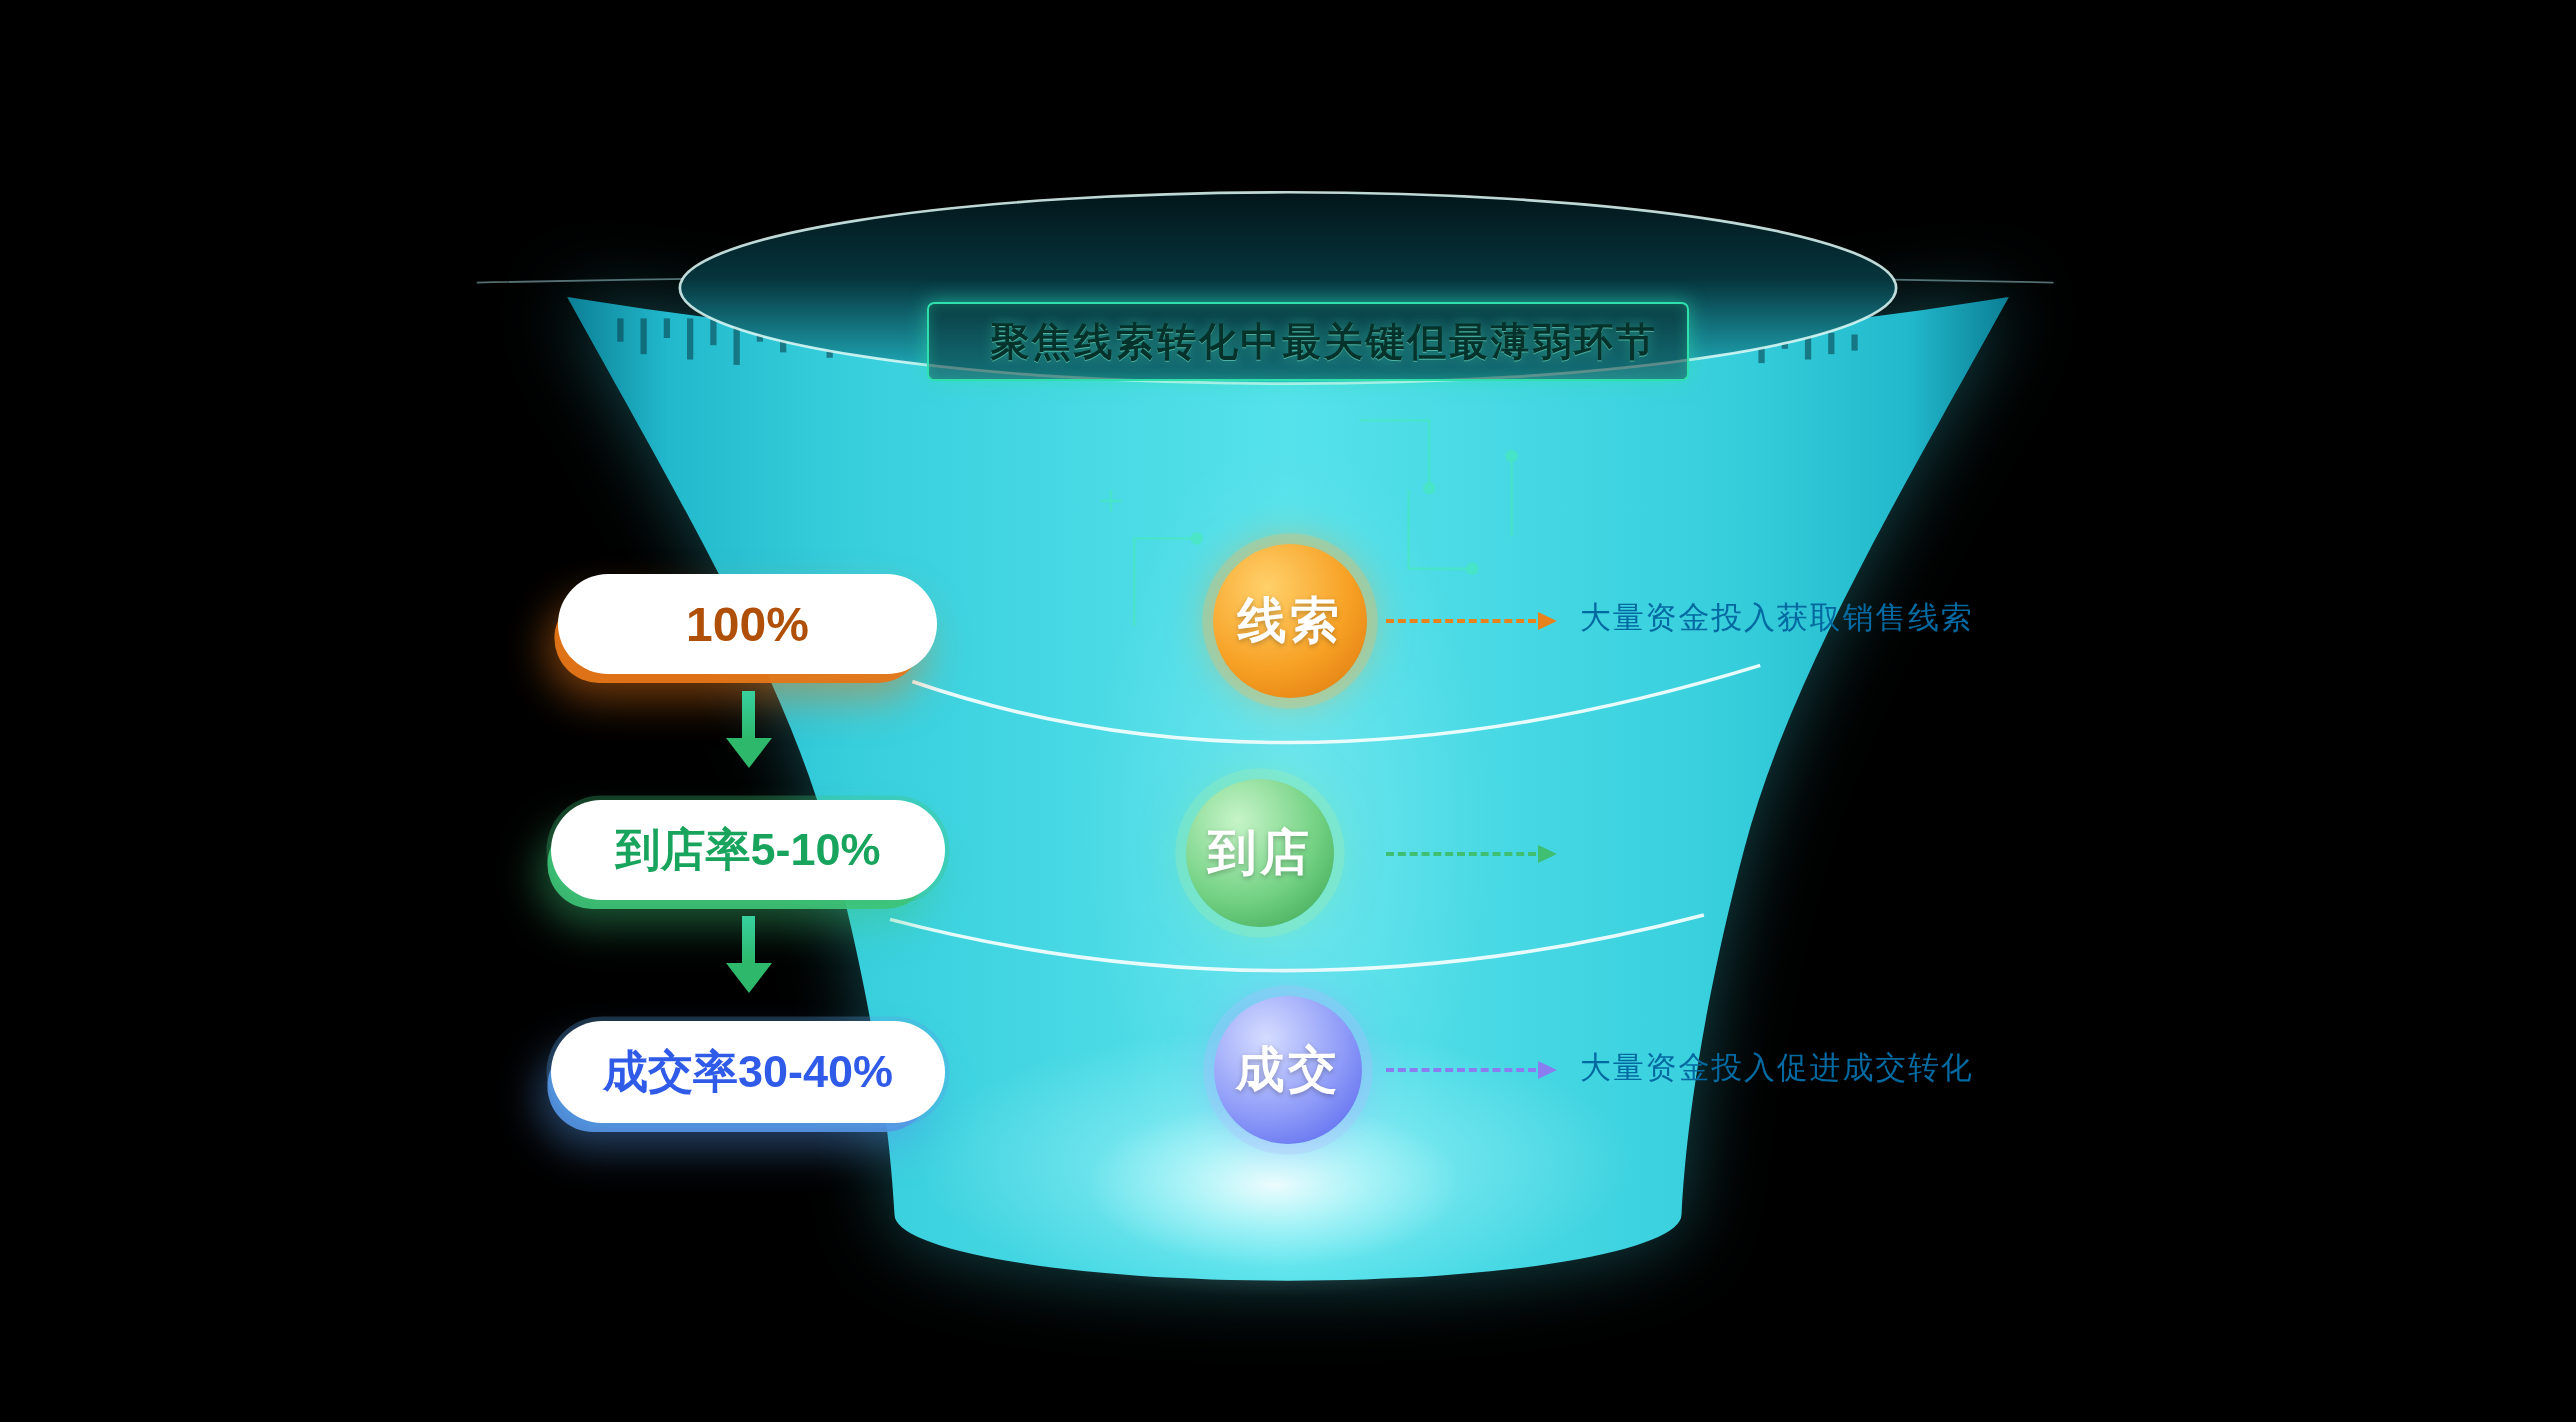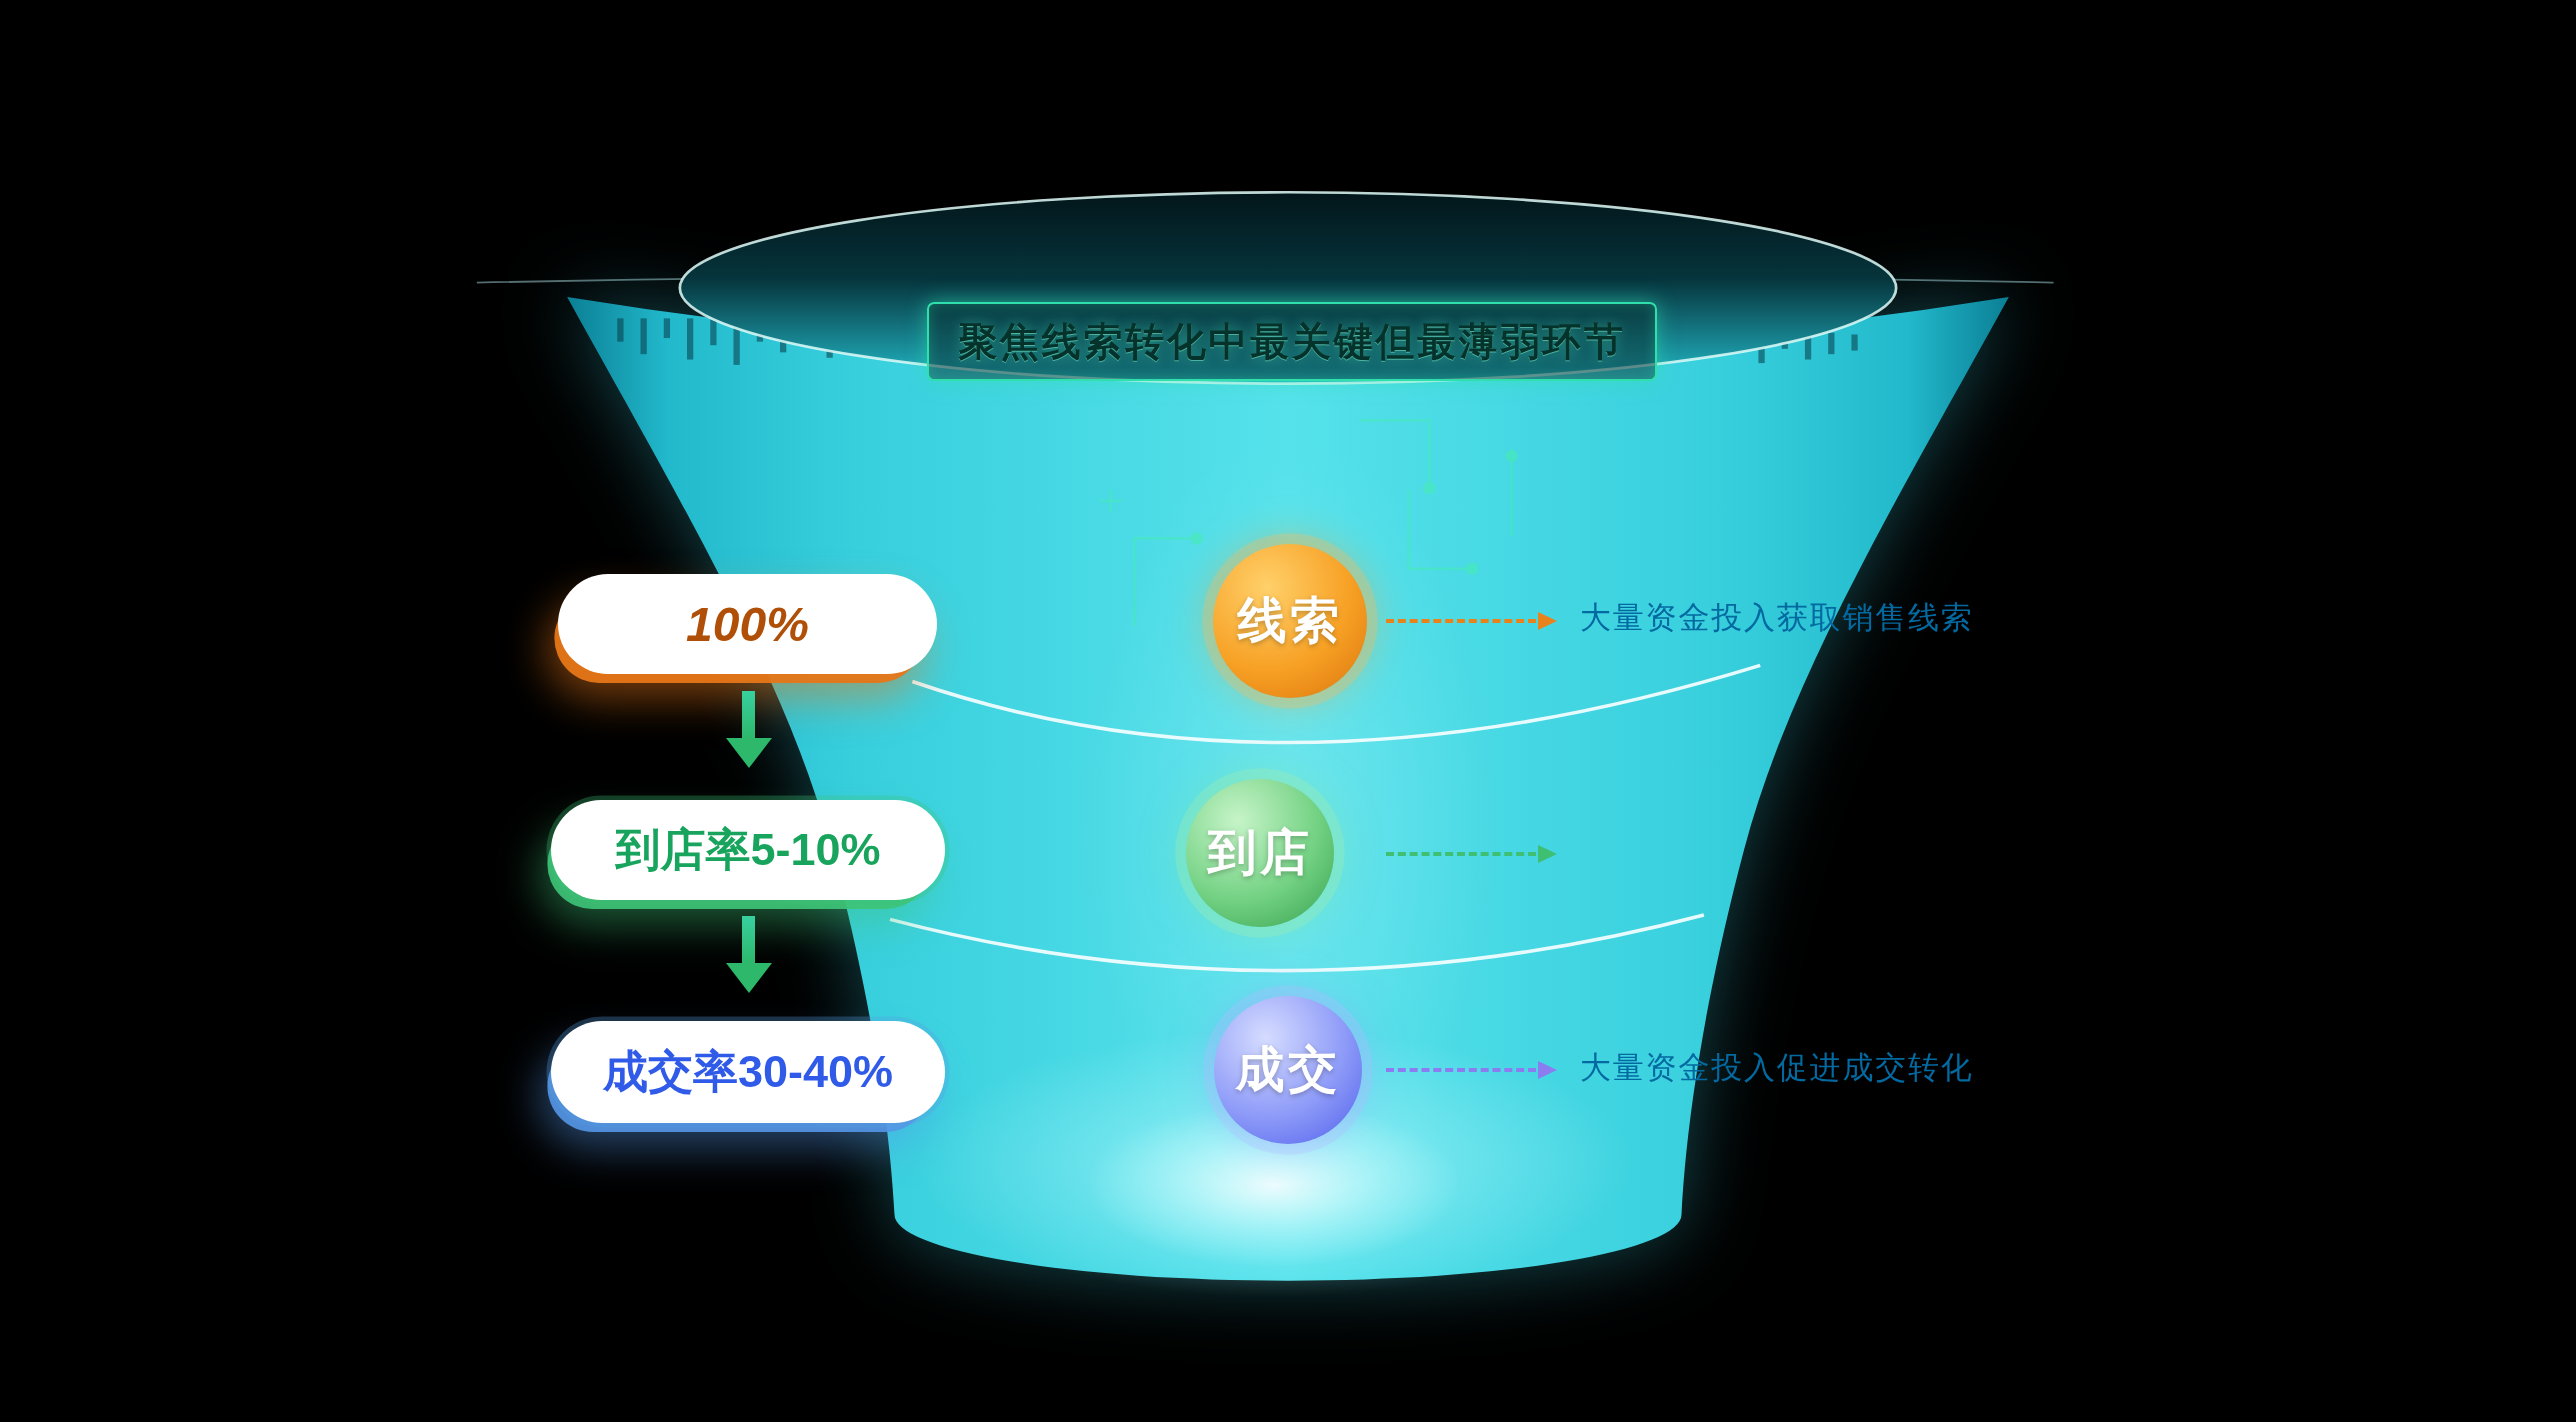--- a/index.html
+++ b/index.html
@@ -12,21 +12,21 @@
   .stage-wrap { position: absolute; inset: 0; }
 
   svg.funnel-svg { position: absolute; left: 0; top: 0; }
 
   
   .title-banner {
     position: absolute; left: 927px; top: 302px; width: 726px; height: 75px;
     border: 2.7px solid #2fe0ac; border-radius: 7.2px;
     background: linear-gradient(180deg, rgba(5,38,40,0.50), rgba(9,54,56,0.55));
     box-shadow: 0 0 19.7px rgba(47,224,172,0.55), inset 0 0 14.3px rgba(47,224,172,0.30);
-    display: flex; align-items: center; justify-content: center;
+    display: flex; align-items: center; justify-content: center; padding-left: 32px;
   }
   .title-banner span {
     font-size: 39px; font-weight: 700; color: #05332c; letter-spacing: 2.7px;
     text-shadow: 0 0.9px 0 rgba(140,255,220,0.45), 0 0 12.5px rgba(90,255,205,0.35);
     white-space: nowrap;
   }
 
   
   .stage-circle {
     position: absolute; border-radius: 50%;
@@ -52,21 +52,20 @@
 
   
   .rate-pill {
     position: absolute; background: #ffffff; border-radius: 54px;
     display: flex; align-items: center; justify-content: center;
     font-weight: 700; white-space: nowrap;
   }
   .pill-1 {
     left: 558px; top: 574px; width: 379px; height: 100px; font-size: 48px; color: #b05008;
     box-shadow: -9px 14.3px 0 -5.4px rgba(230,118,24,0.95), -12.5px 25px 41px rgba(230,118,24,0.50);
-    font-style: italic;
   }
   .pill-2 {
     left: 551px; top: 800px; width: 394px; height: 100px; font-size: 45px; color: #18a45c;
     box-shadow: 0 0 0 4.5px rgba(62,196,120,0.30), -9px 14.3px 0 -5.4px rgba(62,196,120,0.90),
                 -12.5px 25px 41px rgba(62,196,120,0.45);
   }
   .pill-3 {
     left: 551px; top: 1021px; width: 394px; height: 102px; font-size: 45px; color: #2f5be8;
     box-shadow: 0 0 0 4.5px rgba(85,160,225,0.30), -9px 14.3px 0 -5.4px rgba(85,150,230,0.90),
                 -12.5px 25px 41px rgba(85,150,230,0.45);

